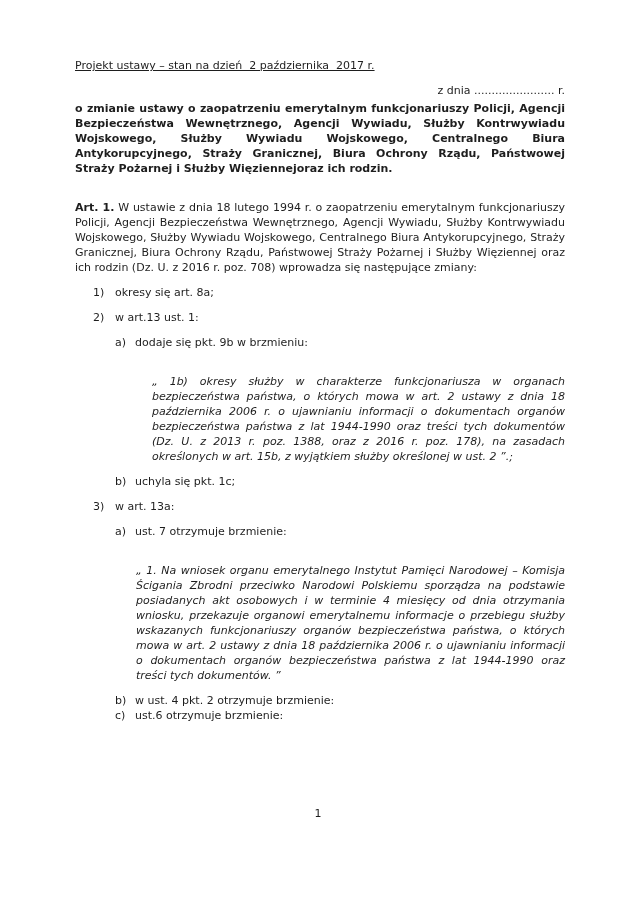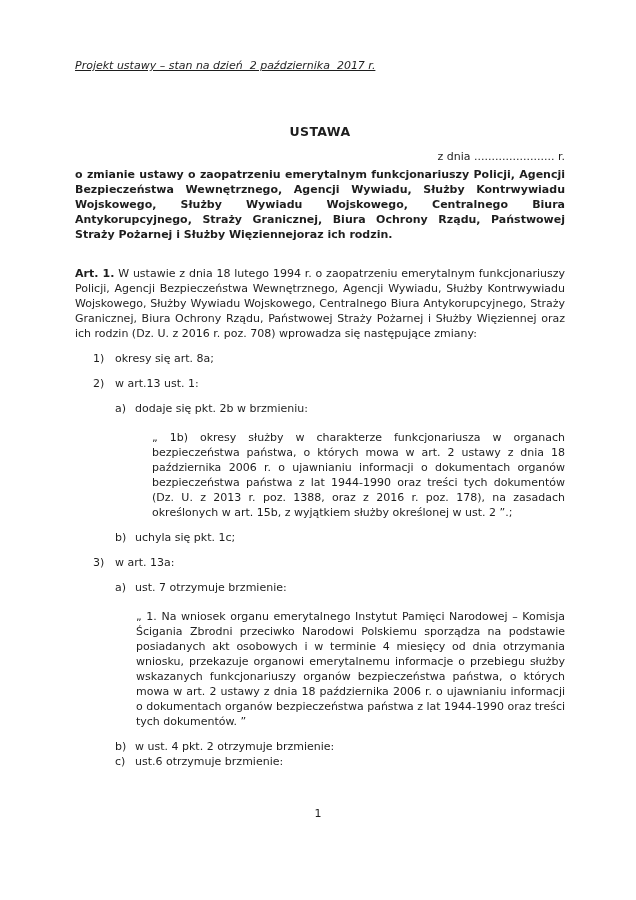--- a/index.html
+++ b/index.html
@@ -6,21 +6,20 @@
   html, body { background: #ffffff; }
   body {
     width: 636px; height: 900px; overflow: hidden;
     font-family: "DejaVu Sans", "Liberation Sans", sans-serif;
     font-size: 11px; line-height: 15px; color: #1e1e1e;
   }
   .page { position: relative; width: 636px; height: 900px; background: #ffffff; }
   .content { padding: 58px 71px 0 75px; }
 
   .doc-note {
-    font-style: italic;
     text-decoration: underline;
     white-space: pre-wrap;
   }
   .doc-title {
     text-align: center; font-weight: bold; font-size: 12.5px;
     letter-spacing: 0.4px; margin-top: 51px;
   }
   .date-line { text-align: right; margin-top: 10px; }
 
   .subject { font-weight: bold; text-align: justify; margin-top: 3px; }
@@ -30,58 +29,57 @@
   .l1 { display: flex; margin-top: 10px; padding-left: 18px; }
   .m1 { width: 22px; flex: none; }
   .l1 > .body { flex: 1; text-align: justify; }
 
   .l2group { margin-left: 40px; }
   .l2 { display: flex; margin-top: 10px; }
   .l2.tight { margin-top: 0; }
   .m2 { width: 20px; flex: none; }
   .l2 > .body { flex: 1; text-align: justify; }
 
-  .quote { text-align: justify; margin: 14px 0 10px 21px; }
+  .quote { text-align: justify; margin: 24px 0 10px 21px; font-style: italic; }
   .quote.deep { margin-left: 37px; }
   .quote.nb { margin-bottom: 0; }
 
   .page-number {
     position: absolute; top: 806px; left: 0; right: 0;
     text-align: center;
   }
 </style>
 </head>
 <body>
 
 <div class="page">
   <div class="content">
 
     <div class="doc-note">Projekt ustawy – stan na dzień  2 października  2017 r.</div>
 
-    <div class="doc-title">USTAWA</div>
 
     <div class="date-line">z dnia ....................... r.</div>
 
     <p class="subject">o zmianie ustawy o zaopatrzeniu emerytalnym funkcjonariuszy Policji, Agencji Bezpieczeństwa Wewnętrznego, Agencji Wywiadu, Służby Kontrwywiadu Wojskowego, Służby Wywiadu Wojskowego, Centralnego Biura Antykorupcyjnego, Straży Granicznej, Biura Ochrony Rządu, Państwowej Straży Pożarnej i Służby Więziennejoraz ich rodzin.</p>
 
     <p class="article"><span class="b">Art. 1.</span> <span>W ustawie z dnia 18 lutego 1994 r. o zaopatrzeniu emerytalnym funkcjonariuszy Policji, Agencji Bezpieczeństwa Wewnętrznego, Agencji Wywiadu, Służby Kontrwywiadu Wojskowego, Służby Wywiadu Wojskowego, Centralnego Biura Antykorupcyjnego, Straży Granicznej, Biura Ochrony Rządu, Państwowej Straży Pożarnej i Służby Więziennej oraz ich rodzin (Dz. U. z 2016 r. poz. 708) wprowadza się następujące zmiany:</span></p>
 
     <div class="l1">
       <span class="m1">1)</span>
       <div class="body">okresy się art. 8a;</div>
     </div>
 
     <div class="l1">
       <span class="m1">2)</span>
       <div class="body">w art.13 ust. 1:</div>
     </div>
     <div class="l2group">
       <div class="l2">
         <span class="m2">a)</span>
-        <div class="body">dodaje się pkt. 2b w brzmieniu:</div>
+        <div class="body">dodaje się pkt. 9b w brzmieniu:</div>
       </div>
       <div class="quote deep">„ 1b) okresy służby w charakterze funkcjonariusza w organach bezpieczeństwa państwa, o których mowa w art. 2 ustawy z dnia 18 października 2006 r. o ujawnianiu informacji o dokumentach organów bezpieczeństwa państwa z lat 1944-1990 oraz treści tych dokumentów (Dz. U. z 2013 r. poz. 1388, oraz z 2016 r. poz. 178), na zasadach określonych w art. 15b, z wyjątkiem służby określonej w ust. 2 ”.;</div>
       <div class="l2">
         <span class="m2">b)</span>
         <div class="body">uchyla się pkt. 1c;</div>
       </div>
     </div>
 
     <div class="l1">
       <span class="m1">3)</span>

